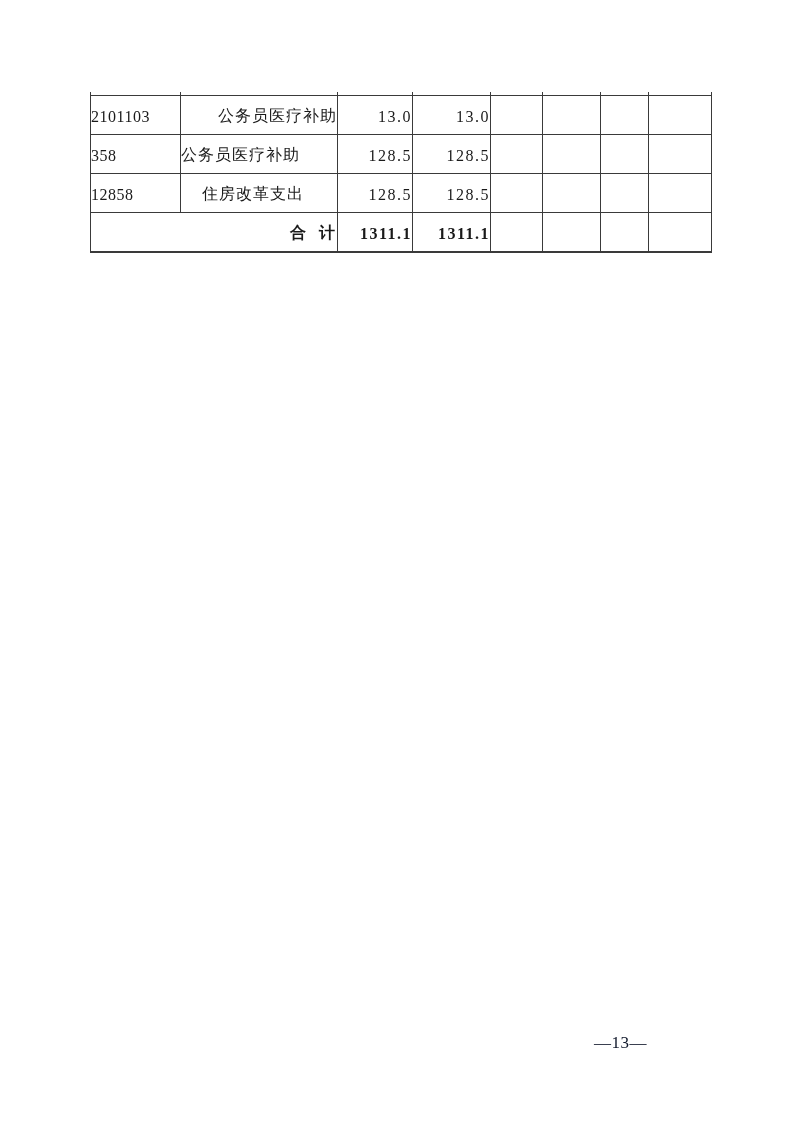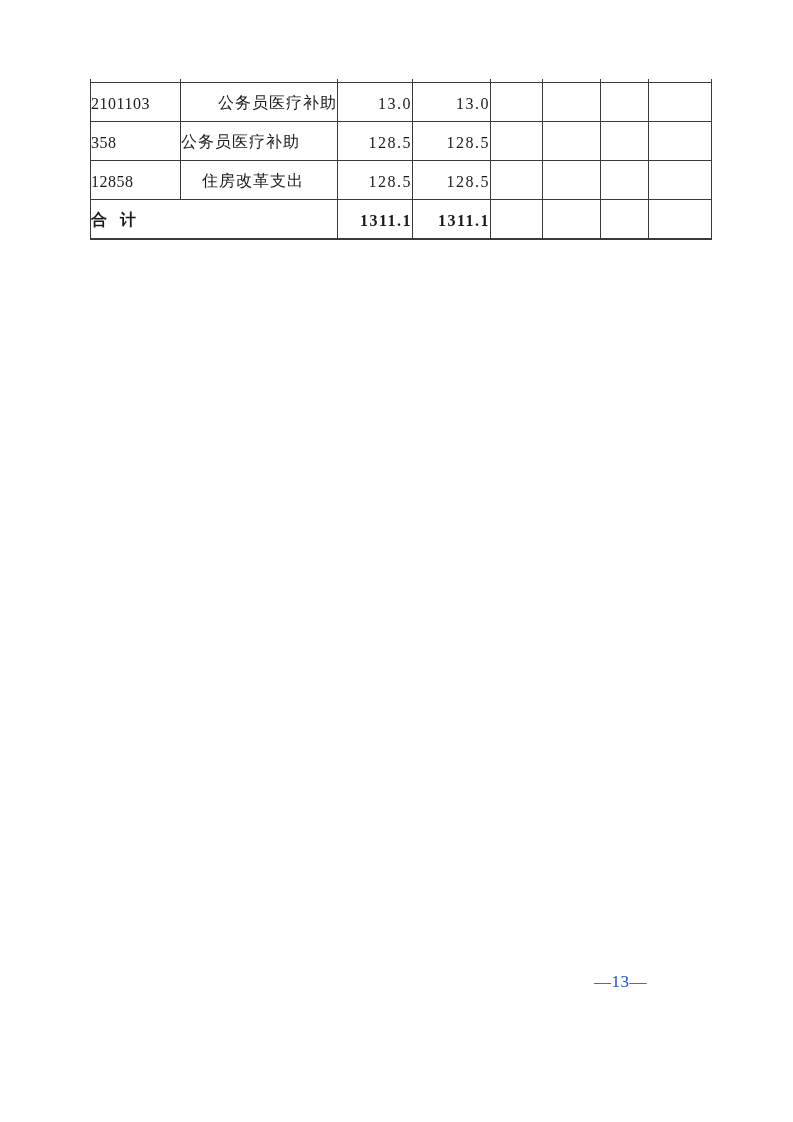--- a/index.html
+++ b/index.html
@@ -12,21 +12,21 @@
     width: 793px;
     height: 1122px;
     background: #ffffff;
     font-family: "Liberation Serif", "DejaVu Serif", serif;
     color: #1a1a1a;
     overflow: hidden;
   }
   table.budget {
     position: absolute;
     left: 90px;
-    top: 79px;
+    top: 92px;
     border-collapse: collapse;
     table-layout: fixed;
   }
   table.budget td {
     border: 1px solid #3a3a3a;
     font-size: 16px;
     padding: 0;
     overflow: hidden;
     white-space: nowrap;
   }
@@ -53,33 +53,33 @@
   }
   td.name.ind1 { padding-left: 21px; margin-left: 40px; }
   td.name.ind2 { padding-left: 37px; }
   td.num {
     text-align: right;
     padding-right: 8px;
     letter-spacing: 1.5px;
   }
   td.num2 { padding-right: 10px; }
   td.total-label {
-    text-align: left;
+    text-align: right;
     font-weight: bold;
     letter-spacing: 2px;
     word-spacing: 5px;
   }
   .bold { font-weight: bold; margin-top: 13px; }
   .page-number {
     position: absolute;
     left: 594px;
-    top: 972px;
+    top: 1033px;
     font-size: 17px;
     letter-spacing: 0.5px;
-    color: #1d4ed8;
+    color: #0f172a;
   }
 </style>
 </head>
 <body>
 
 <div class="page">
 
   <table class="budget">
     <colgroup>
       <col style="width:90px">

